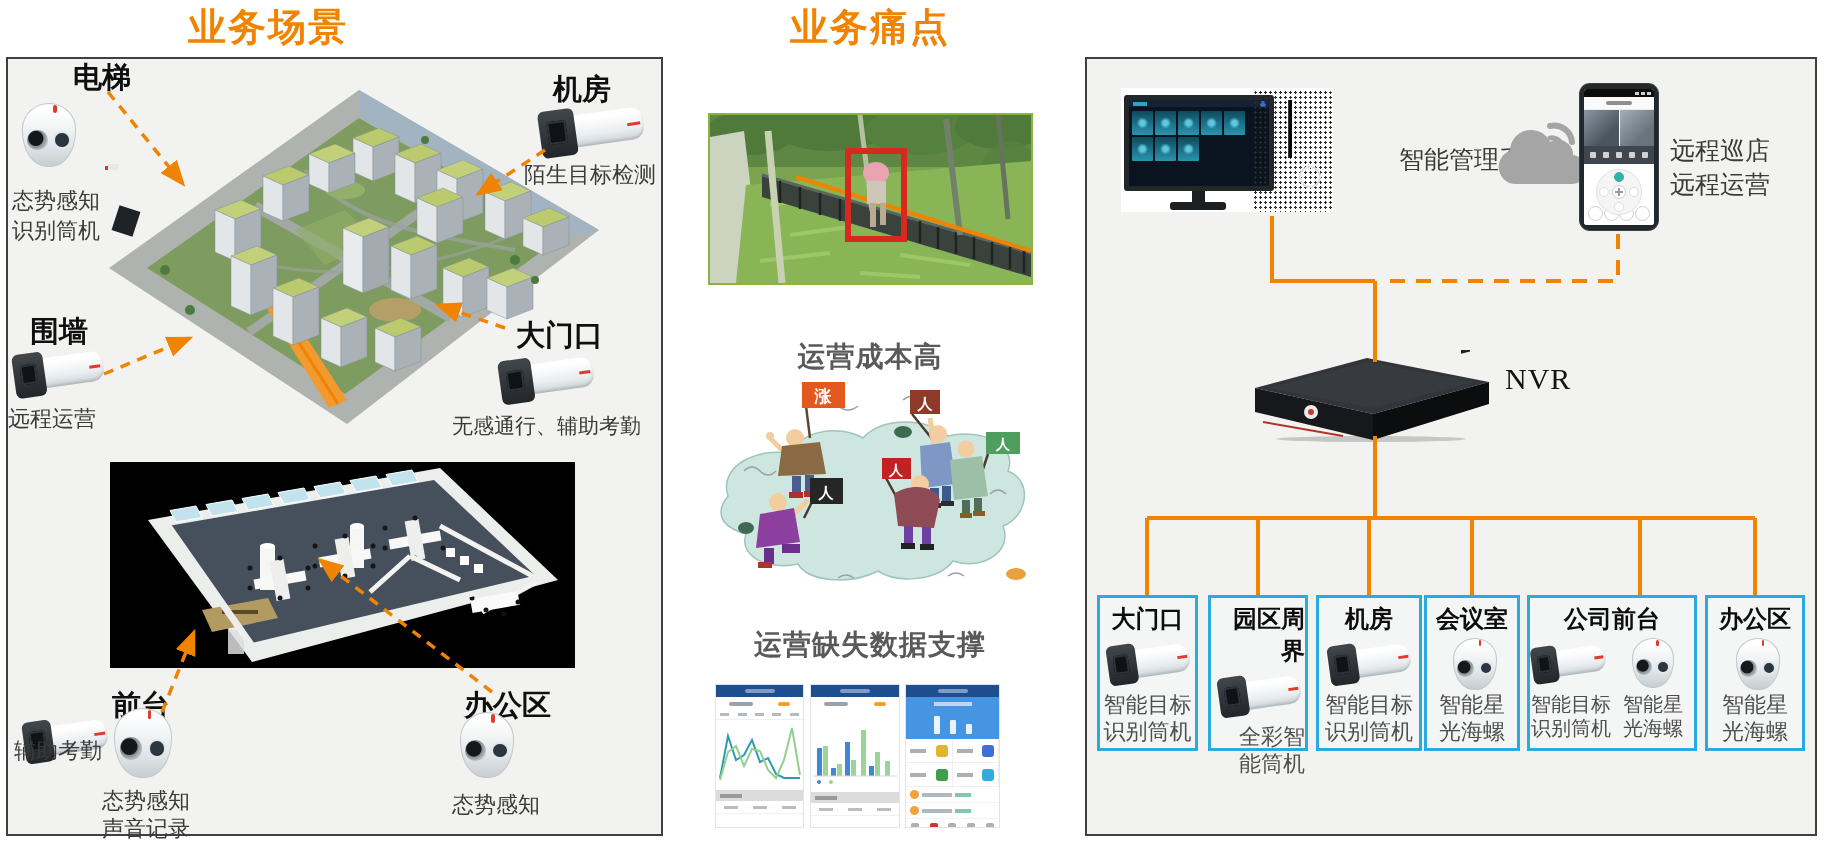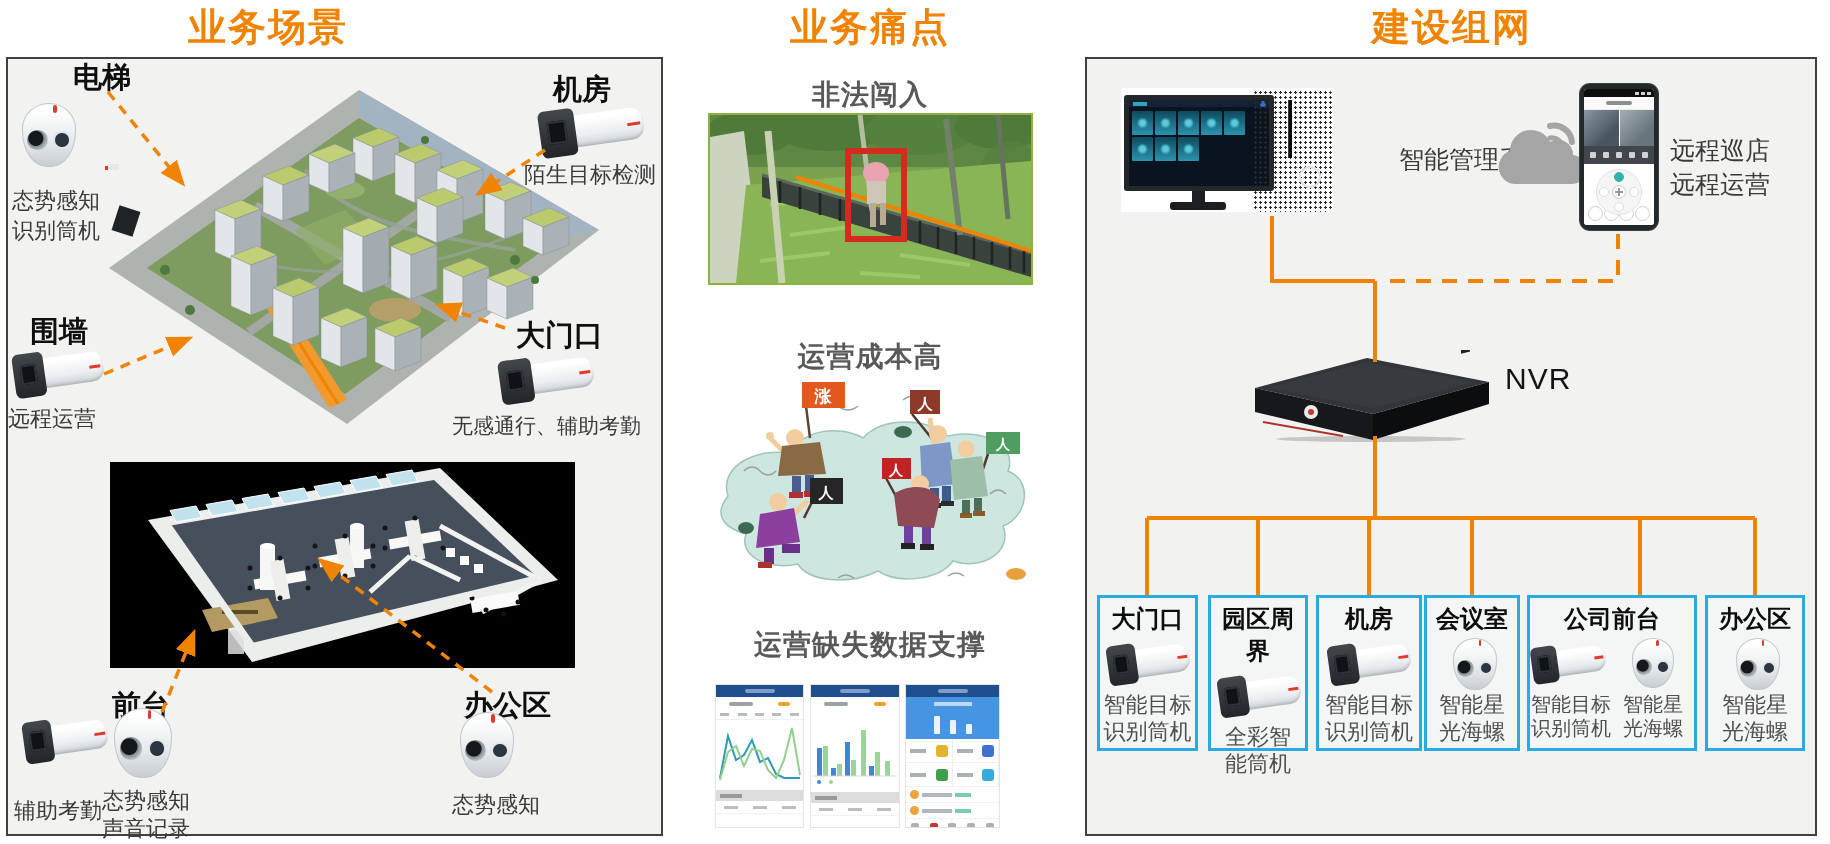--- a/index.html
+++ b/index.html
@@ -105,31 +105,30 @@
   .dp-card{flex:1;display:flex;align-items:center;justify-content:space-between;padding:0 4px;border-right:1px solid #f0f0f0;}
   .dp-card i{display:block;width:16px;height:4px;background:#aab0b6;}
   .dp-card b{display:block;width:12px;height:12px;border-radius:3px;}
   .dp-list{height:15px;display:flex;align-items:center;gap:3px;padding:0 4px;border-bottom:1px solid #f3f3f3;}
   .dp-list b{display:block;width:9px;height:9px;border-radius:50%;background:#f0a23c;}
   .dp-list i{display:block;width:30px;height:4px;background:#b2b8be;}
   .dp-list i.g{width:16px;background:#7ccab0;}
   .dp-foot{height:16px;display:flex;align-items:center;justify-content:space-around;}
   .dp-foot i{display:block;width:8px;height:8px;background:#aab0b6;border-radius:2px;}
   .dp-foot i.r{background:#d03232;}
-  .nvr-label{position:absolute;font-size:30px;color:#141414;letter-spacing:1px;}
+  .nvr-label{position:absolute;font-size:30px;color:#141414;letter-spacing:1px;font-family:Liberation Serif, serif;}
   .dev-label{position:absolute;font-size:25px;color:#3a3a3a;white-space:nowrap;}
 </style>
 </head>
 <body>
 
 <div id="canvas">
 
   <div class="sec-title" style="left:690px;width:360px;">业务痛点</div>
   <div class="sec-title" style="left:88px;width:360px;">业务场景</div>
-  <div class="sec-title" style="left:1272px;width:360px;">建设组网</div>
 
   <div class="panel" style="left:6px;width:657px;"></div>
   <div class="panel" style="left:1085px;width:732px;"></div>
 
   <svg class="abs" style="left:95px;top:80px;z-index:1;" width="560" height="345" viewBox="0 0 560 345">
     <polygon points="264,10 504,150 252,344 14,188" fill="#aeb3af"></polygon>
     <polygon points="264,10 504,150 470,157 264,36" fill="#a2b4c2"></polygon>
     <polygon points="264,38 468,156 250,314 52,188" fill="#7f9c60"></polygon>
     <path d="M160,126 L356,238" stroke="#a2a8a4" stroke-width="10" fill="none"></path>
     <path d="M362,106 L154,252" stroke="#a2a8a4" stroke-width="9" fill="none"></path>
@@ -367,21 +366,21 @@
   <div class="lbl-b" style="left:112px;top:686px;">前台</div>
   <div class="bullet-cam" style="left:24px;top:716px;width:86px;height:50px;">
     <div class="bc-inner">
         <div class="bc-body"></div>
         <div class="bc-head">
           <div class="bc-lens"></div>
         </div>
         <div class="bc-red"></div>
       </div>
   </div>
-  <div class="lbl-s" style="left:14px;top:796px;">辅助考勤</div>
+  <div class="lbl-s" style="left:14px;top:736px;">辅助考勤</div>
   <div class="dome-cam" style="left:114px;top:708px;width:58px;height:70px;">
     <div class="dc-shell"></div>
       <div class="dc-tick"></div>
     <div class="dc-eyes">
         <div class="dc-eye1"></div>
         <div class="dc-eye2"></div>
       </div>
   </div>
   <div class="lbl-s" style="left:102px;top:786px;">态势感知</div>
   <div class="lbl-s" style="left:102px;top:814px;">声音记录</div>
@@ -390,21 +389,20 @@
   <div class="dome-cam" style="left:460px;top:712px;width:54px;height:66px;">
     <div class="dc-shell"></div>
       <div class="dc-tick"></div>
     <div class="dc-eyes">
         <div class="dc-eye1"></div>
         <div class="dc-eye2"></div>
       </div>
   </div>
   <div class="lbl-s" style="left:452px;top:790px;">态势感知</div>
 
-  <div class="pain-title" style="left:690px;top:76px;width:360px;">非法闯入</div>
 
   <div class="img-frame" style="left:708px;top:113px;width:325px;height:172px;border:2px solid #8CB23F;box-sizing:border-box;">
     <svg width="321" height="168" viewBox="0 0 321 168">
       <rect width="321" height="168" fill="#7ba24f"></rect>
       <rect width="321" height="52" fill="#5e8743"></rect>
       <ellipse cx="40" cy="18" rx="45" ry="22" fill="#4f7a3a"></ellipse>
         <ellipse cx="120" cy="10" rx="60" ry="26" fill="#4f7a3a"></ellipse>
       <ellipse cx="210" cy="16" rx="55" ry="24" fill="#55813e"></ellipse>
         <ellipse cx="290" cy="12" rx="45" ry="22" fill="#4f7a3a"></ellipse>
       <ellipse cx="300" cy="60" rx="30" ry="34" fill="#55813e" opacity=".8"></ellipse>
@@ -726,21 +724,21 @@
             </div>
             <div class="bc-red"></div>
           </div>
         </div>
       </div>
     <div class="cb-desc">
         <div>智能目标</div>
         <div>识别筒机</div>
       </div>
   </div>
-  <div class="cam-box" style="left:1208px;width:100px;">
+  <div class="cam-box" style="left:1208px;width:100px;text-align:right;">
     <div class="cb-title">园区周界</div>
     <div class="cb-cam-slot">
         <div class="bullet-cam" style="left:8px;top:2px;width:84px;height:48px;">
       <div class="bc-inner">
             <div class="bc-body"></div>
             <div class="bc-head">
               <div class="bc-lens"></div>
             </div>
             <div class="bc-red"></div>
           </div>

